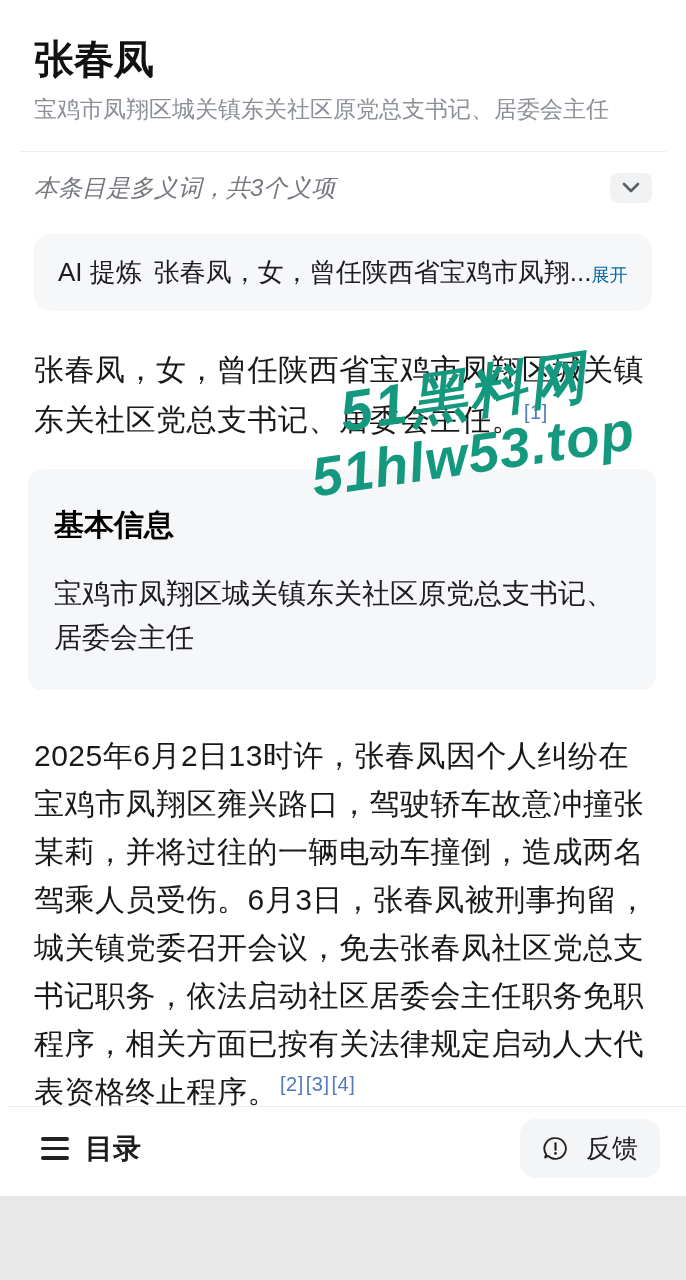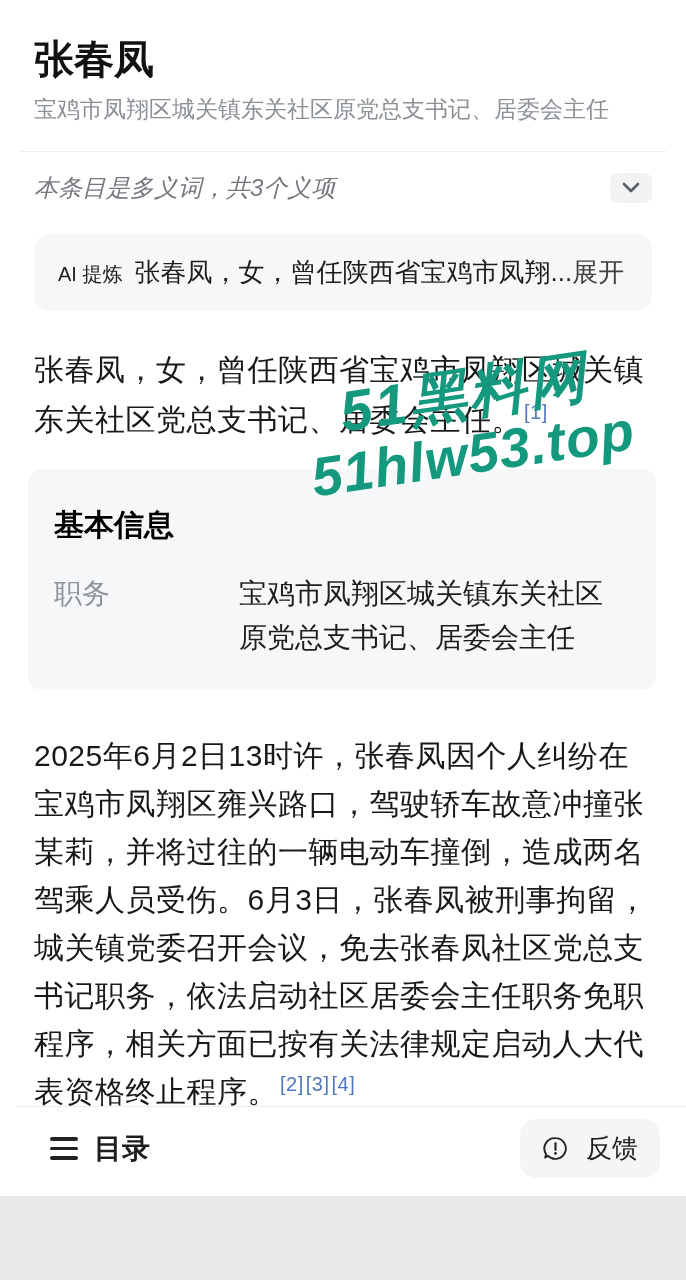--- a/index.html
+++ b/index.html
@@ -62,23 +62,23 @@
   .ai-card {
     margin: 26px 34px 0 34px;
     background: #f6f7f9;
     border-radius: 16px;
     padding: 21px 24px;
     display: flex;
     align-items: baseline;
     white-space: nowrap;
     overflow: hidden;
   }
-  .ai-label { font-size: 20px; color: #1d1d1f; flex: none; margin-right: 12px; }
+  .ai-label { font-size: 26px; color: #1d1d1f; flex: none; margin-right: 12px; }
   .ai-text  { font-size: 26px; color: #1d1d1f; overflow: hidden; text-overflow: clip; }
-  .ai-expand { font-size: 26px; color: #404040; flex: none; cursor: pointer; text-decoration: none; }
+  .ai-expand { font-size: 18px; color: #0369a1; flex: none; cursor: pointer; text-decoration: none; }
 
   
   .intro-paragraph {
     margin-top: 34px;
     font-size: 30px;
     line-height: 50px;
     color: #191919;
     letter-spacing: 0.5px;
   }
   .sup-ref {
@@ -165,21 +165,21 @@
     box-shadow: 0 2px 10px rgba(0,0,0,0.05);
     border-radius: 999px;
     padding: 13px 18px 13px 22px;
     cursor: pointer;
   }
   .ref-pill-text { font-size: 23px; color: #2a2c30; }
 
   
   .bottom-bar {
     position: absolute;
-    left: 16px; right: 0; bottom: 0;
+    left: 7px; right: 0; bottom: 0;
     height: 90px;
     background: #ffffff;
     border-top: 1px solid #ebedf0;
     display: flex;
     align-items: center;
     justify-content: space-between;
     padding: 0 26px 6px 34px;
   }
   .toc-group { display: flex; align-items: center; gap: 16px; cursor: pointer; }
   .hamburger { display: flex; flex-direction: column; gap: 6px; }
@@ -240,21 +240,20 @@
   </div>
 
   <div class="watermark">
     <div class="watermark-line1">51黑料网</div>
     <div class="watermark-line2">51hlw53.top</div>
   </div>
 
   <div class="infobox">
     <div class="infobox-heading">基本信息</div>
     <div class="infobox-row">
-      <div class="infobox-label">职务</div>
       <div class="infobox-value">宝鸡市凤翔区城关镇东关社区原党总支书记、居委会主任</div>
     </div>
   </div>
 
   <div class="content">
     <p class="body-paragraph"><span>2025年6月2日13时许，张春凤因个人纠纷在宝鸡市凤翔区雍兴路口，驾驶轿车故意冲撞张某莉，并将过往的一辆电动车撞倒，造成两名驾乘人员受伤。6月3日，张春凤被刑事拘留，城关镇党委召开会议，免去张春凤社区党总支书记职务，依法启动社区居委会主任职务免职程序，相关方面已按有关法律规定启动人大代表资格终止程序。</span><a class="sup-ref">[2]</a><a class="sup-ref">[3]</a><a class="sup-ref">[4]</a></p>
   </div>
 
   <div class="section-row">
     <h2 class="section-heading">人物履历</h2>

